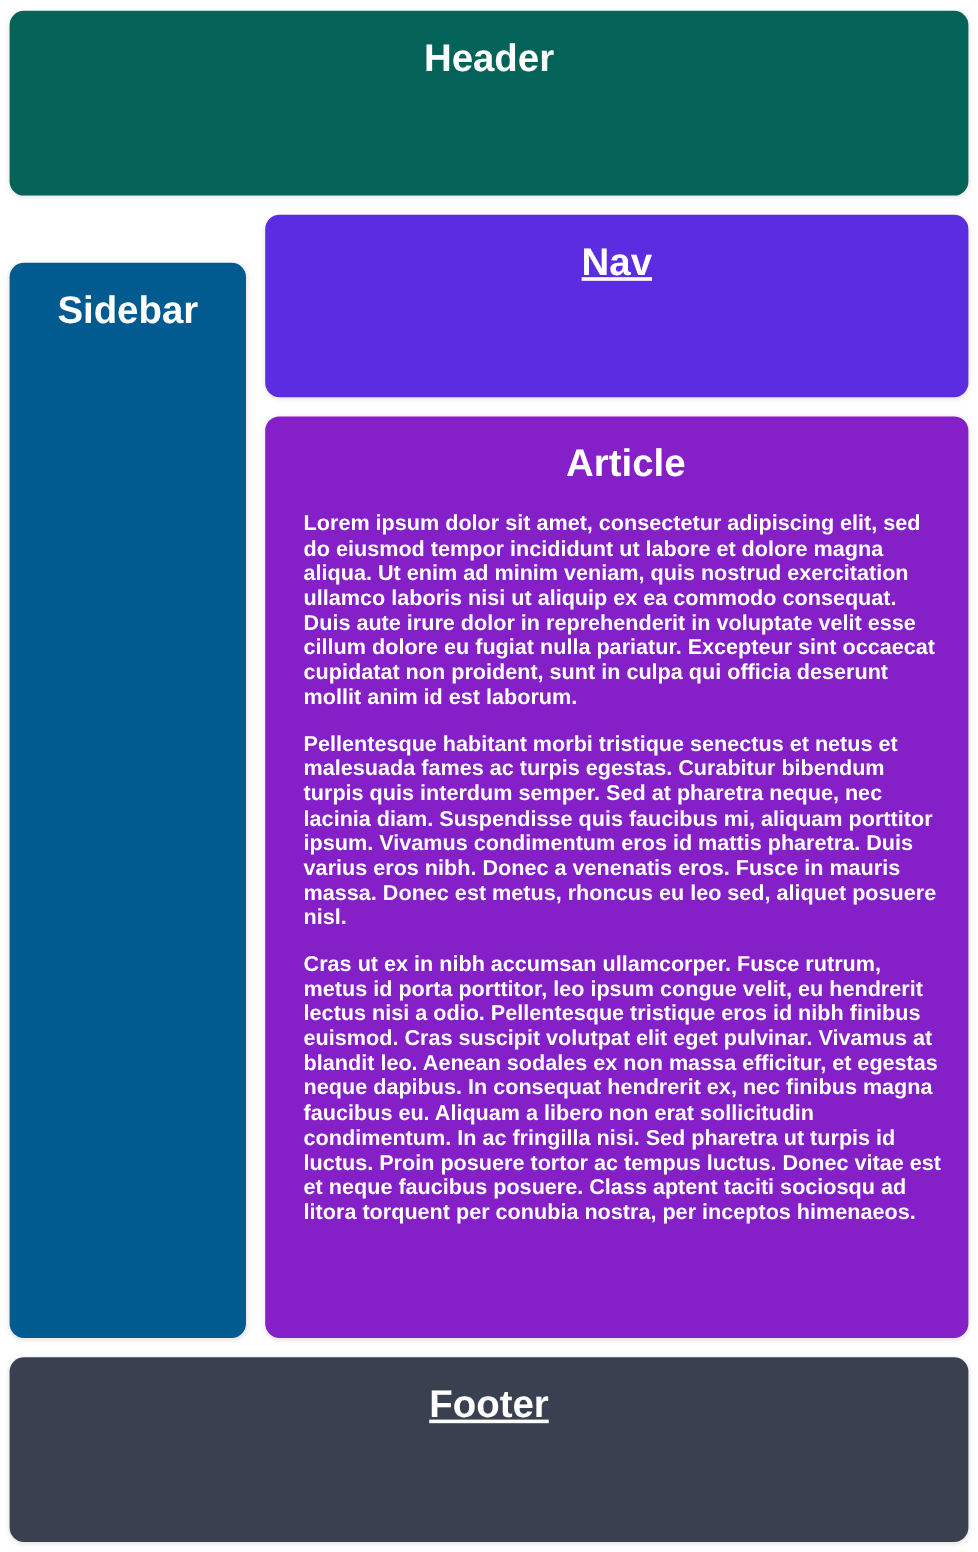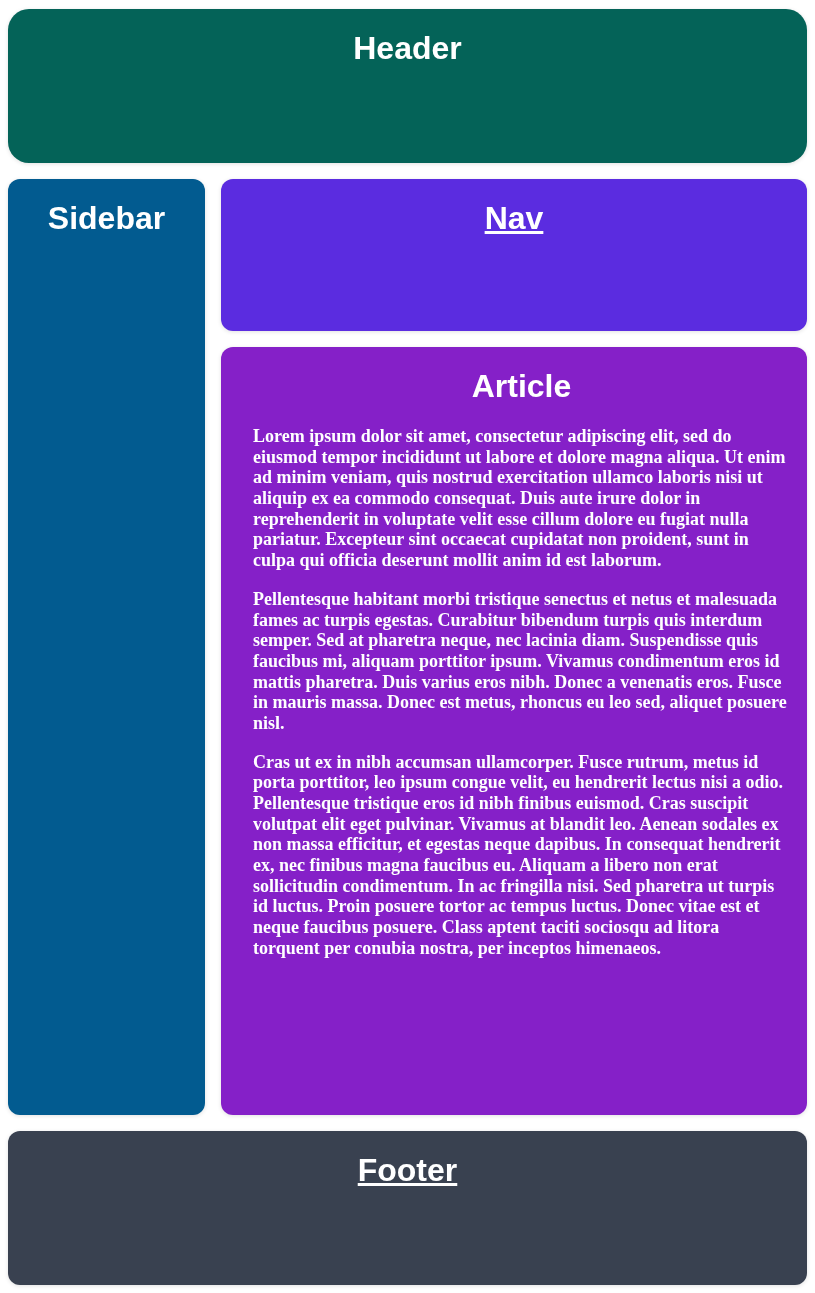--- a/index.html
+++ b/index.html
@@ -35,24 +35,23 @@
     margin: 21px 0;
     color: #ffffff;
   }
   .box p {
     font-size: 18px;
     font-weight: bold;
     line-height: 1.15;
     margin: 18px 0;
     color: #ffffff;
     text-align: left;
-    font-family: Liberation Serif, serif;
   }
-  .header  { grid-column: 1 / 3; grid-row: 1; background: var(--header-bg,  #046358); border-radius: 21px; }
-  .sidebar { grid-column: 1;     grid-row: 2 / 4; background: var(--sidebar-bg, #025b90); }
+  .header  { grid-column: 1 / 3; grid-row: 1; background: var(--header-bg,  #046358); }
+  .sidebar { grid-column: 1;     grid-row: 2 / 4; background: var(--sidebar-bg, #025b90); margin-top: 40px; }
   .nav     { grid-column: 2;     grid-row: 2; background: var(--nav-bg,     #5b2ce0); text-decoration: underline; }
   .article { grid-column: 2;     grid-row: 3; background: var(--article-bg, #8520c8); padding-left: 32px; }
   .footer  { grid-column: 1 / 3; grid-row: 4; background: var(--footer-bg,  #394150); text-decoration: underline; }
 </style>
 </head>
 <body>
 
 <div class="page">
 
   <header class="box header">

